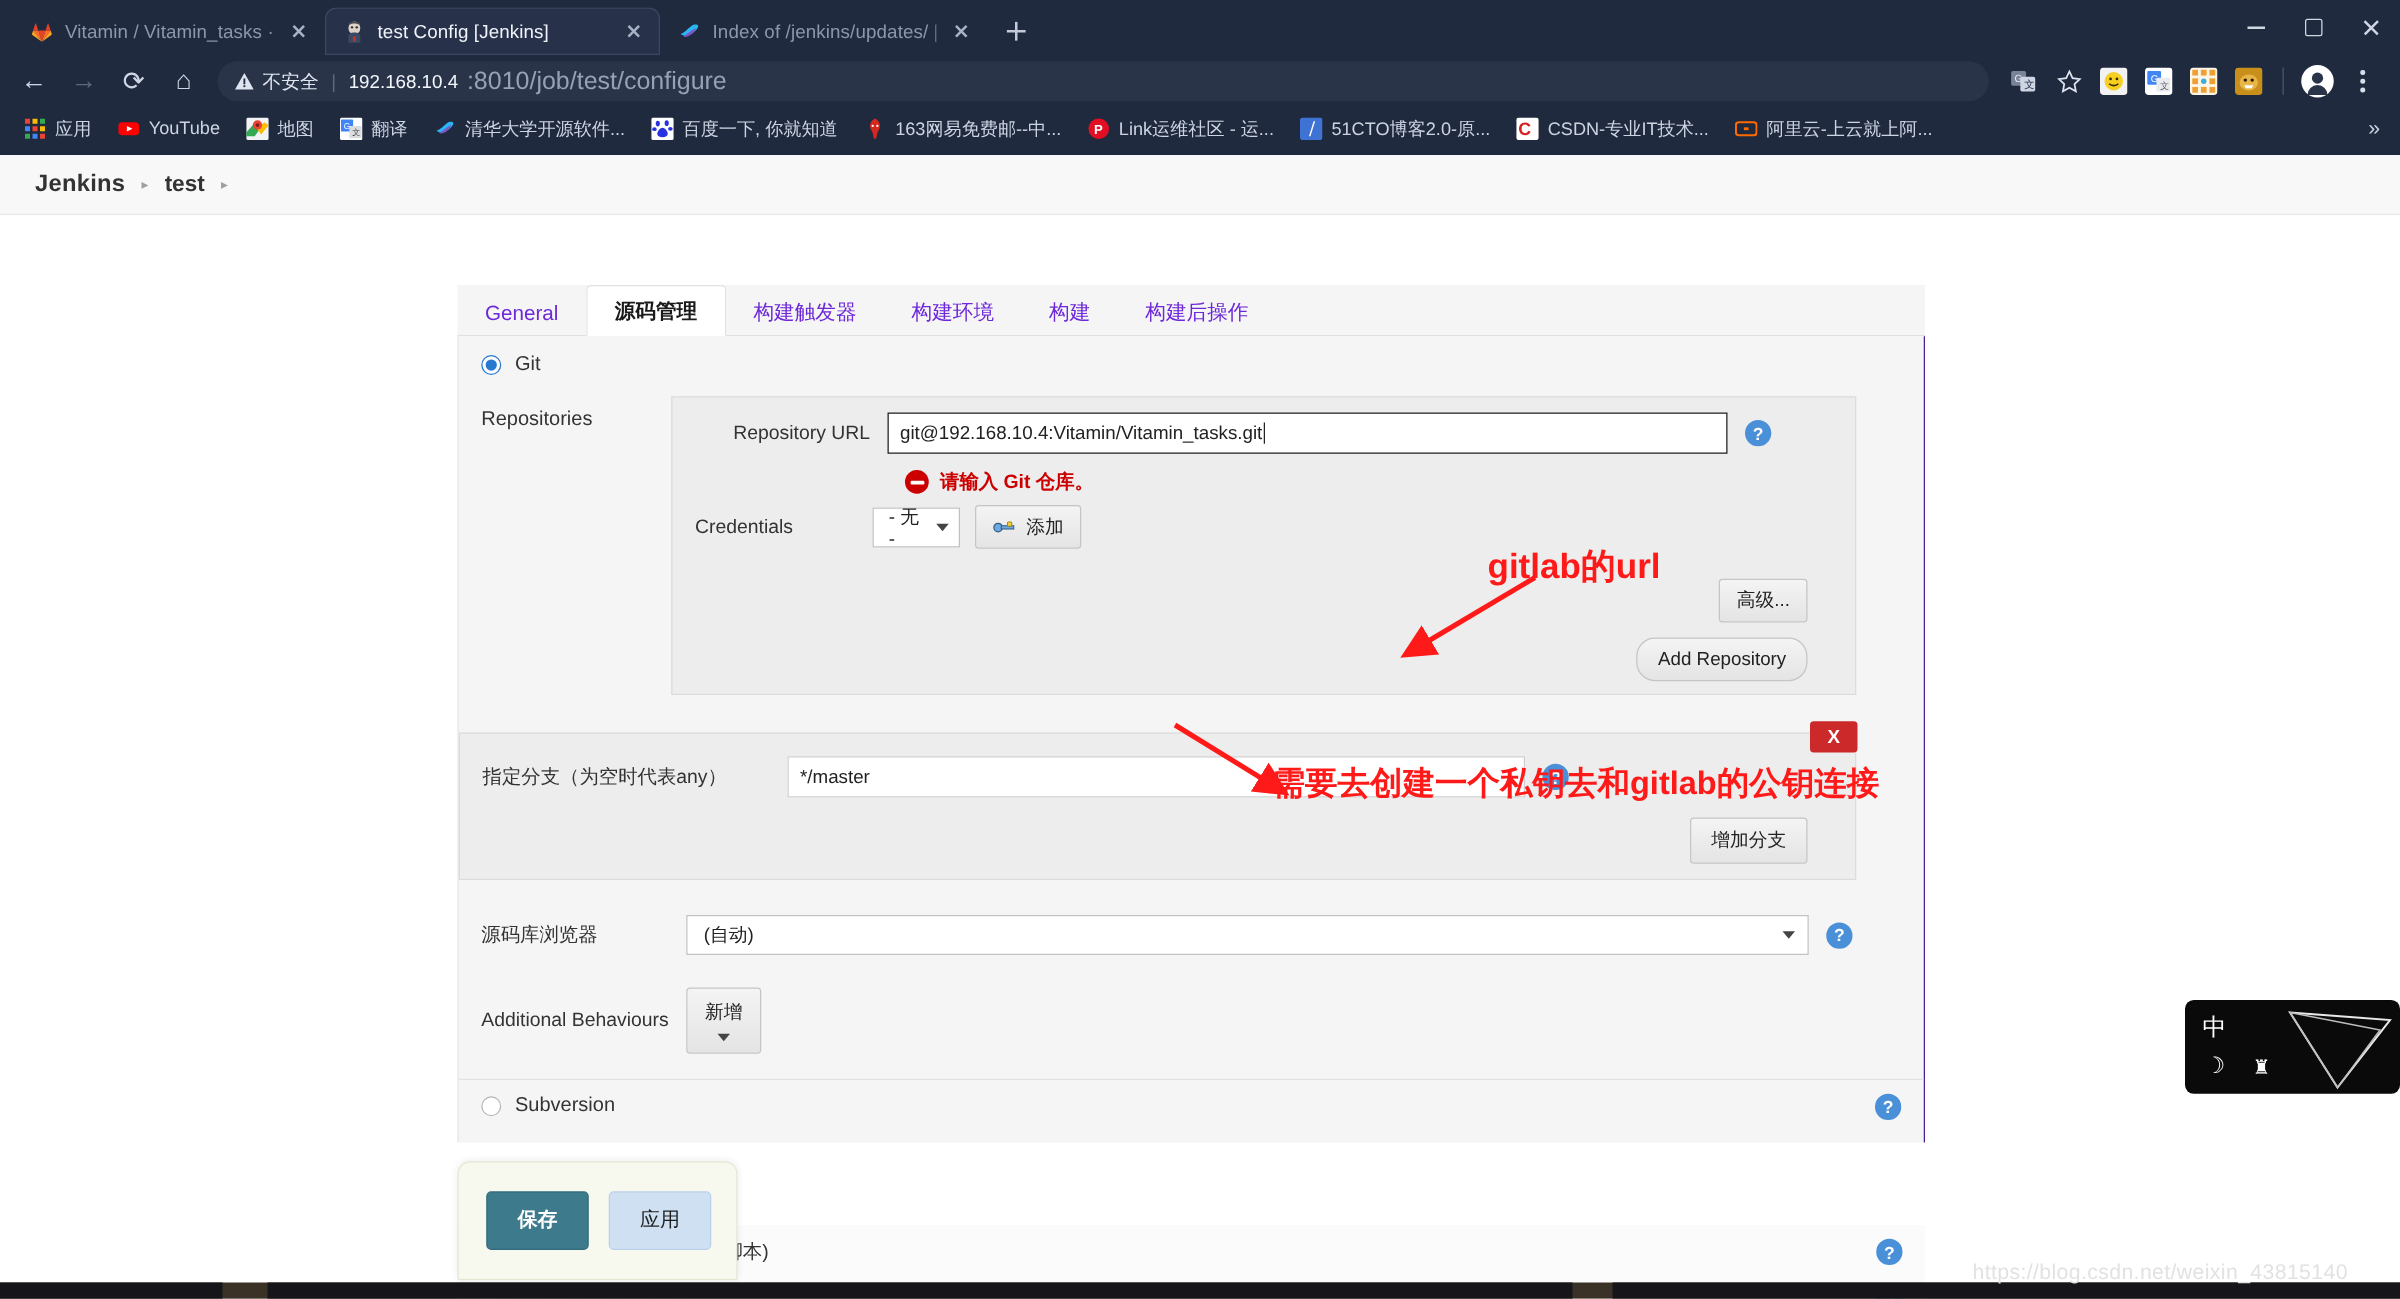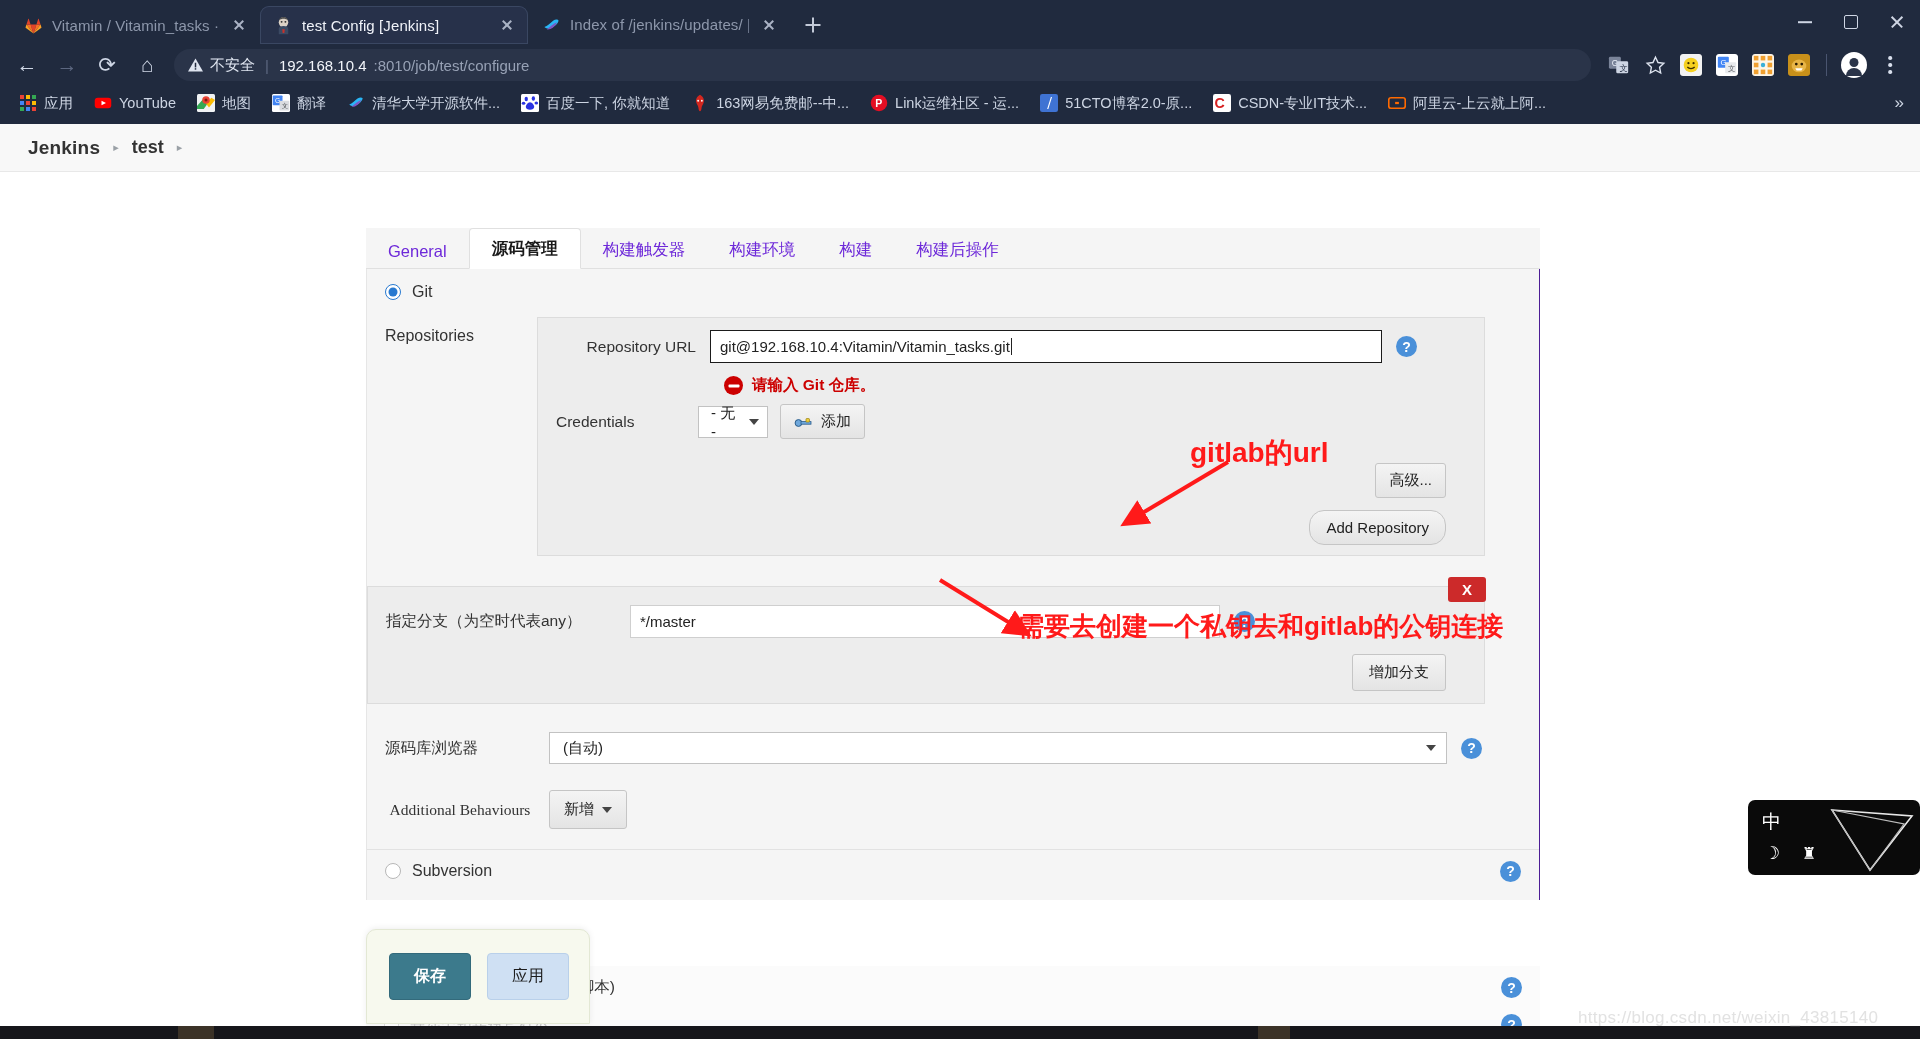--- a/index.html
+++ b/index.html
@@ -66,21 +66,21 @@
     flex:1; height:32px; background:#2c3banything; margin:0 10px 0 6px;
     border-radius:16px; display:flex; align-items:center; padding:0 14px; gap:7px;
   }
   .omnibox { background:#2b3established; }
   .omnibox { background:#2a3449; }
   .warn-tri { width:15px; height:14px; position:relative; flex:0 0 15px; }
   .warn-tri svg { display:block; }
   .notsecure { color:#dfe5f0; font-size:15px; white-space:nowrap; }
   .urlsep { color:#5d6880; margin:0 3px; font-size:15px; }
   .url-strong { color:#f2f5fa; font-size:15px; }
-  .url-rest { color:#97a1b5; font-size:15px; }
+  .url-rest { color:#97a1b5; font-size:20px; }
   .tb-right { display:flex; align-items:center; gap:4px; padding-right:6px; }
   .tb-ico { width:32px; height:30px; display:flex; align-items:center; justify-content:center; }
   .ext-ico { width:22px; height:22px; border-radius:3px; display:block; }
   .divider-v { width:1px; height:22px; background:#4a5570; margin:0 7px; }
   .avatar-ico { width:26px; height:26px; border-radius:50%; background:#fff; position:relative; }
   .avatar-ico::before { content:""; position:absolute; left:50%; top:6px; width:9px; height:9px; border-radius:50%; background:#2a3449; transform:translateX(-50%); }
   .avatar-ico::after { content:""; position:absolute; left:50%; bottom:2px; width:16px; height:8px; border-radius:8px 8px 0 0; background:#2a3449; transform:translateX(-50%); }
   .kebab { width:22px; height:26px; position:relative; }
   .kebab i { position:absolute; left:50%; width:3.6px; height:3.6px; border-radius:50%; background:#d8dfec; transform:translateX(-50%); }
   .kebab i:nth-child(1){ top:4px; } .kebab i:nth-child(2){ top:11px; } .kebab i:nth-child(3){ top:18px; }
@@ -601,22 +601,22 @@
           <div class="fieldrow" style="padding:22px 0 0 0;">
             <div class="fieldlabel" style="width:182px; flex:0 0 182px; text-align:left; padding-left:18px;">源码库浏览器</div>
             <div class="wide-select" style="flex:1; max-width:898px;">
               <span>(自动)</span>
               <span class="chev"></span>
             </div>
             <div class="helpicon">?</div>
           </div>
 
           <div class="fieldrow" style="padding:26px 0 12px 0;">
-            <div class="fieldlabel" style="width:182px; flex:0 0 182px; text-align:center; padding-left:18px;font-family:Liberation Serif, serif;">Additional Behaviours</div>
-            <button class="btn" style="padding:9px 14px; ">
+            <div class="fieldlabel" style="width:182px; flex:0 0 182px; text-align:left; padding-left:18px;">Additional Behaviours</div>
+            <button class="btn" style="padding:9px 14px; flex-direction:column;">
               <span>新增</span>
               <span class="chev"></span>
             </button>
           </div>
 
           <div class="sep"></div>
 
           <div class="radio-row" style="padding-top:12px; position:relative;">
             <span class="radio"></span>
             <span class="radio-lbl">Subversion</span>

